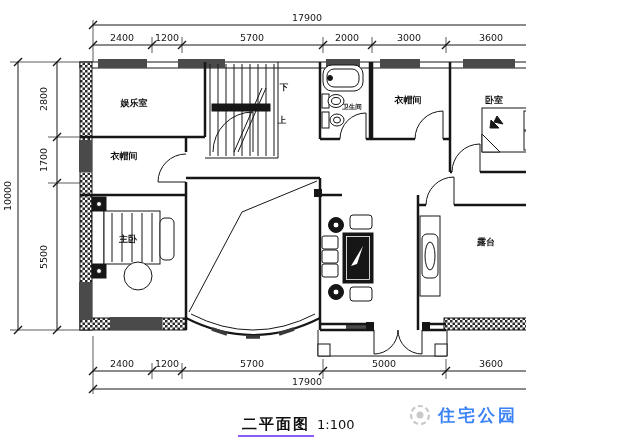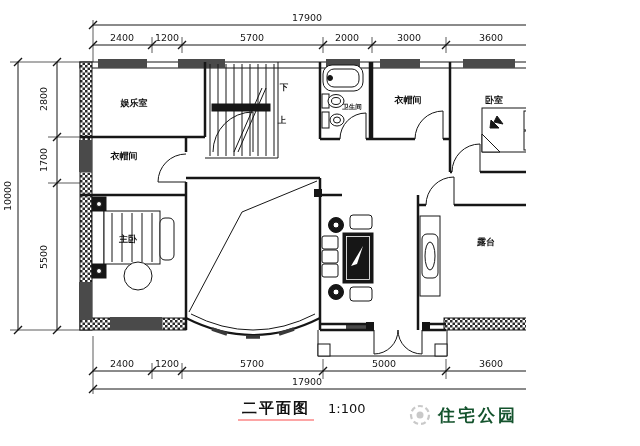--- a/index.html
+++ b/index.html
@@ -4,23 +4,23 @@
 <style>
   html,body{margin:0;padding:0;background:#ffffff;}
   .stage{position:relative;width:526px;height:446px;background:#ffffff;overflow:hidden;
          font-family:"Liberation Sans",sans-serif;}
   svg{display:block;}
   .dim-text{font-family:"DejaVu Sans",sans-serif;font-size:9.5px;fill:#161616;}
   .room-text{font-family:"Liberation Sans",sans-serif;font-size:9px;fill:#111;font-weight:bold;}
   .room-text-sm{font-family:"Liberation Sans",sans-serif;font-size:6.5px;fill:#111;font-weight:bold;}
   .stair-text{font-family:"Liberation Sans",sans-serif;font-size:8.5px;fill:#111;font-weight:bold;}
   .plan-title{position:absolute;left:238px;top:399px;display:flex;align-items:baseline;color:#111;}
-  .plan-title .t-name{font-size:15px;font-weight:bold;border-bottom:2px solid #fca5a5;padding:0 4px 1px 4px;letter-spacing:2px;}
-  .plan-title .t-scale{font-size:13px;margin-left:14px;font-family:"DejaVu Sans",sans-serif;}
-  .watermark{position:absolute;right:8px;top:402px;display:flex;align-items:center;color:#14532d;}
+  .plan-title .t-name{font-size:15px;font-weight:bold;border-bottom:2px solid #8b5cf6;padding:0 4px 1px 4px;letter-spacing:2px;margin-top:16px;}
+  .plan-title .t-scale{font-size:13px;margin-left:3px;font-family:"DejaVu Sans",sans-serif;}
+  .watermark{position:absolute;right:8px;top:402px;display:flex;align-items:center;color:#3b82f6;}
   .watermark .wm-text{font-size:17px;font-weight:bold;letter-spacing:3px;}
   .watermark svg{margin-right:5px;}
 </style>
 </head>
 <body>
 
 <div class="stage">
 <svg viewBox="0 0 640 446" width="640" height="446">
   <defs>
     <pattern id="hatch" width="5" height="5" patternUnits="userSpaceOnUse">

